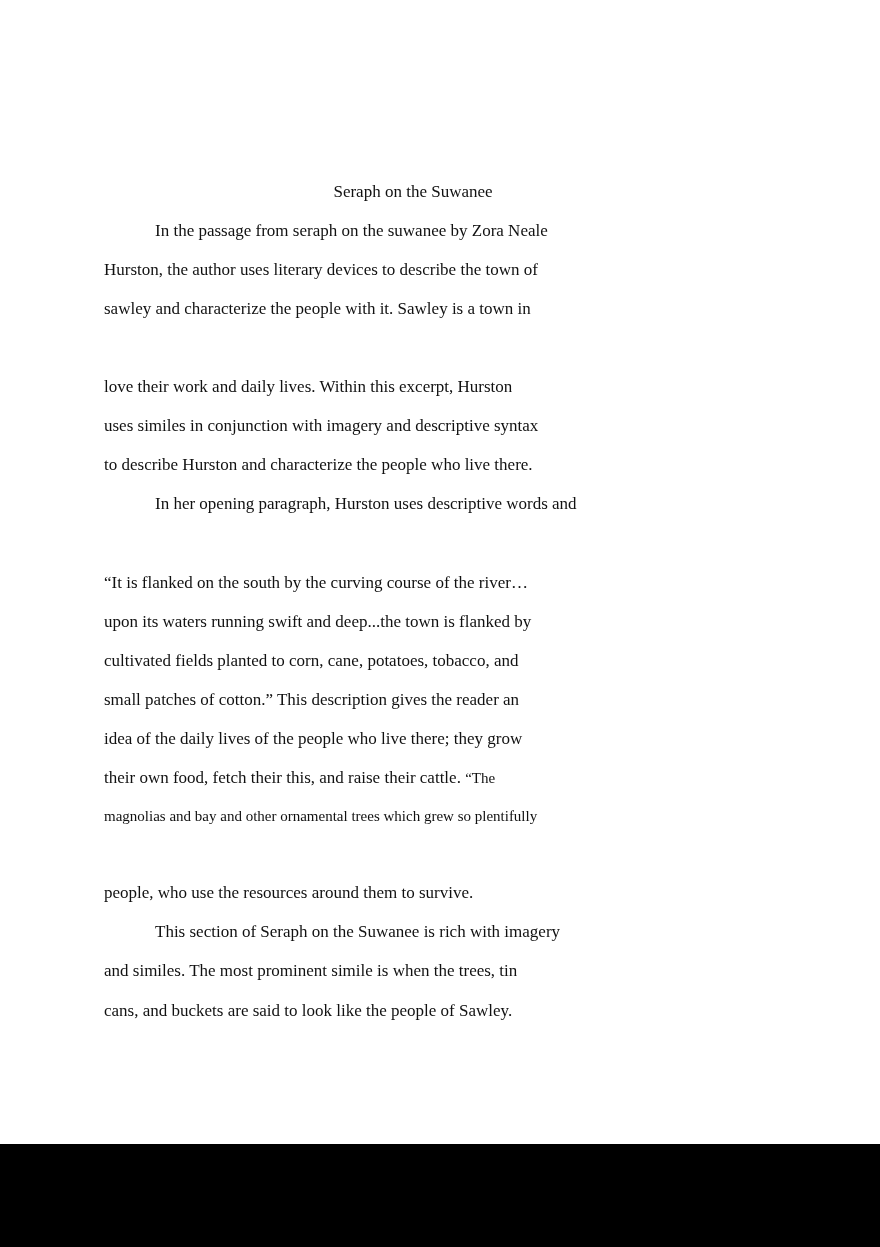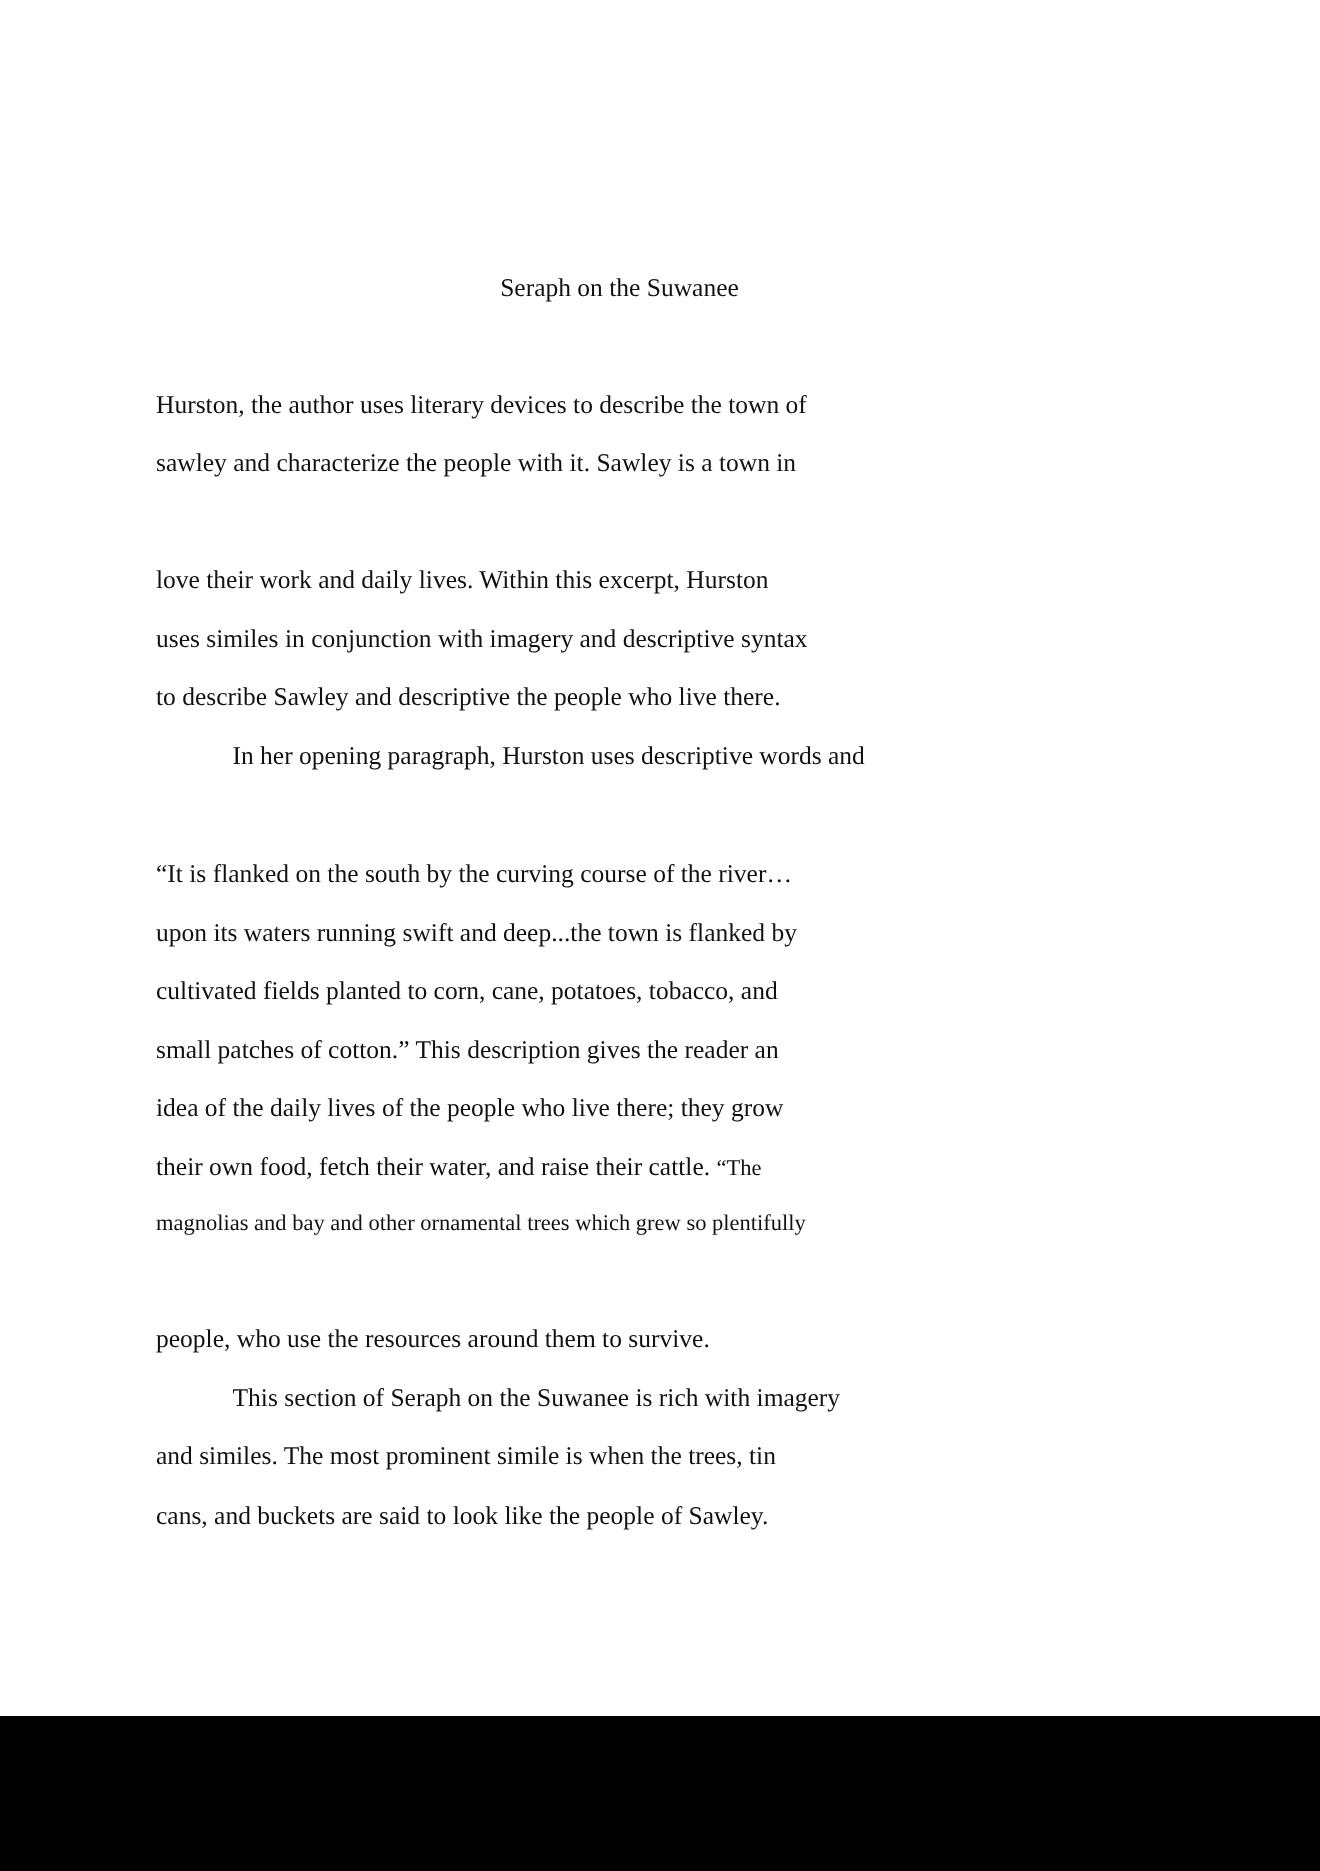--- a/index.html
+++ b/index.html
@@ -53,34 +53,35 @@
       height: 103px;
       background: #000000;
     }
   </style>
 </head>
 <body>
 
 <div class="page">
   <div class="title">Seraph on the Suwanee</div>
 
+  <div class="line indent" style="top:220px">In the passage from seraph on the suwanee by Zora Neale</div>
   <div class="line" style="top:259px">Hurston, the author uses literary devices to describe the town of</div>
   <div class="line" style="top:298px">sawley and characterize the people with it. Sawley is a town in</div>
   <div class="line" style="top:376px">love their work and daily lives. Within this excerpt, Hurston</div>
   <div class="line" style="top:415px">uses similes in conjunction with imagery and descriptive syntax</div>
-  <div class="line" style="top:454px">to describe Sawley and descriptive the people who live there.</div>
+  <div class="line" style="top:454px">to describe Hurston and characterize the people who live there.</div>
 
   <div class="line indent" style="top:493px">In her opening paragraph, Hurston uses descriptive words and</div>
   <div class="line" style="top:572px">“It is flanked on the south by the curving course of the river…</div>
   <div class="line" style="top:611px">upon its waters running swift and deep...the town is flanked by</div>
   <div class="line" style="top:650px">cultivated fields planted to corn, cane, potatoes, tobacco, and</div>
   <div class="line" style="top:689px">small patches of cotton.” This description gives the reader an</div>
   <div class="line" style="top:728px">idea of the daily lives of the people who live there; they grow</div>
   <div class="line" style="top:767px">
-    <span>their own food, fetch their water, and raise their cattle. </span><span class="small">“The</span>
+    <span>their own food, fetch their this, and raise their cattle. </span><span class="small">“The</span>
   </div>
   <div class="line small" style="top:805px">magnolias and bay and other ornamental trees which grew so plentifully</div>
   <div class="line" style="top:882px">people, who use the resources around them to survive.</div>
 
   <div class="line indent" style="top:921px">This section of Seraph on the Suwanee is rich with imagery</div>
   <div class="line" style="top:960px">and similes. The most prominent simile is when the trees, tin</div>
   <div class="line" style="top:1000px">cans, and buckets are said to look like the people of Sawley.</div>
 </div>
 
 <div class="bottom-bar"></div>

